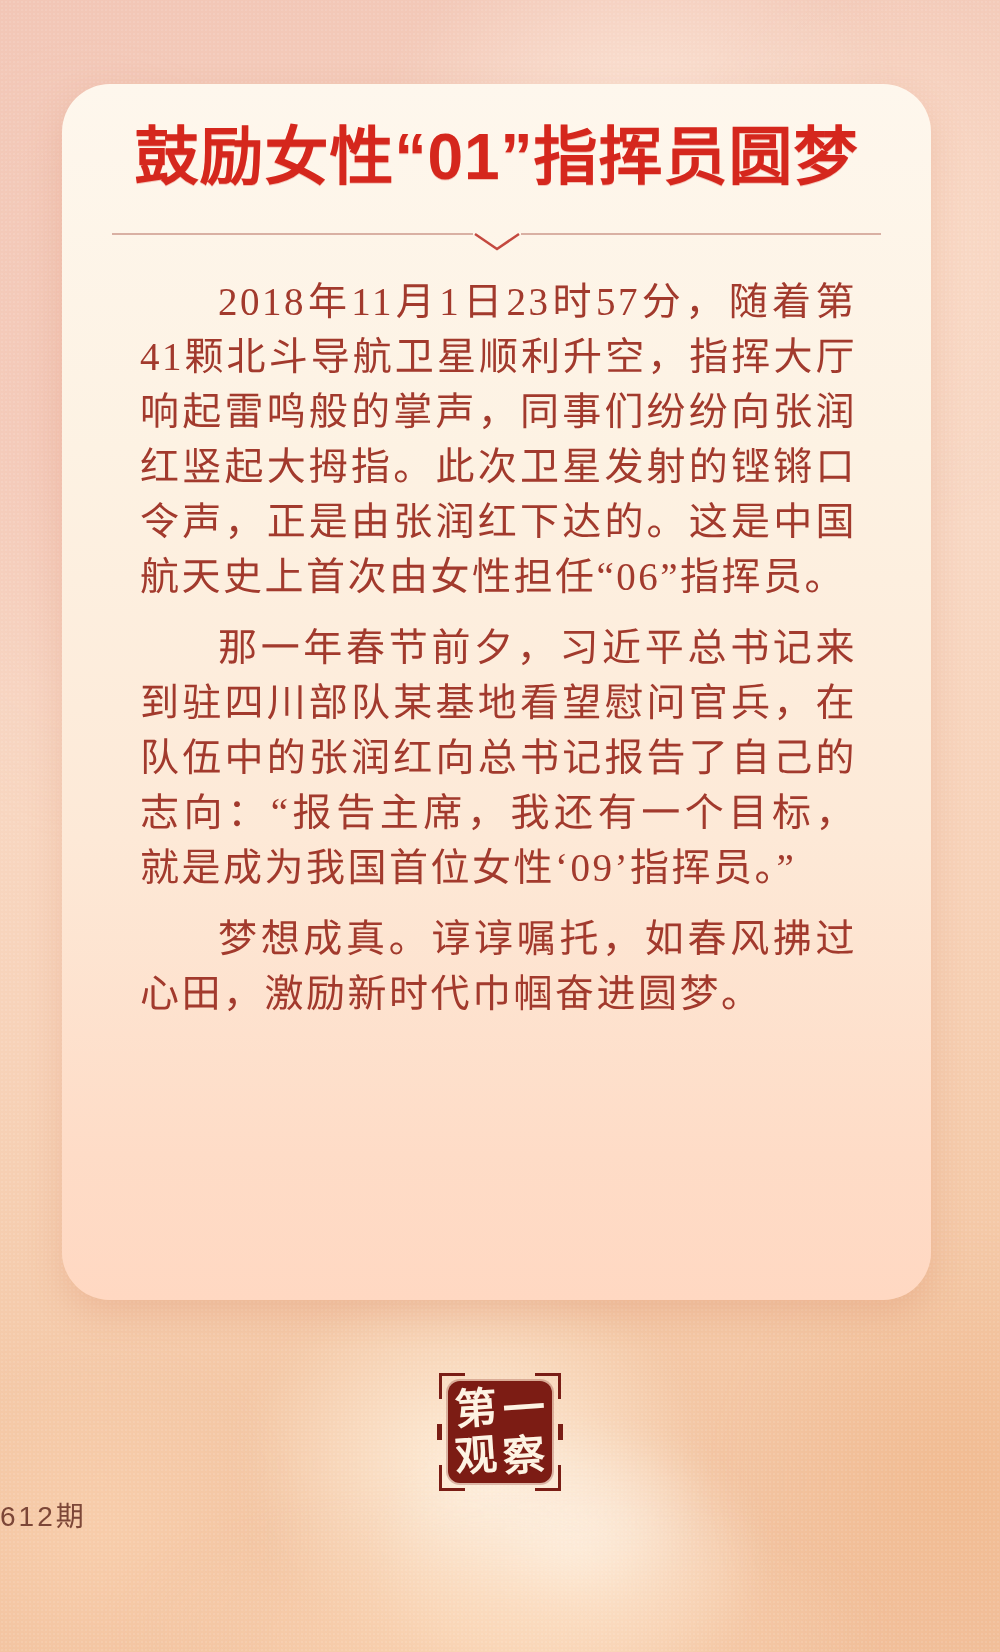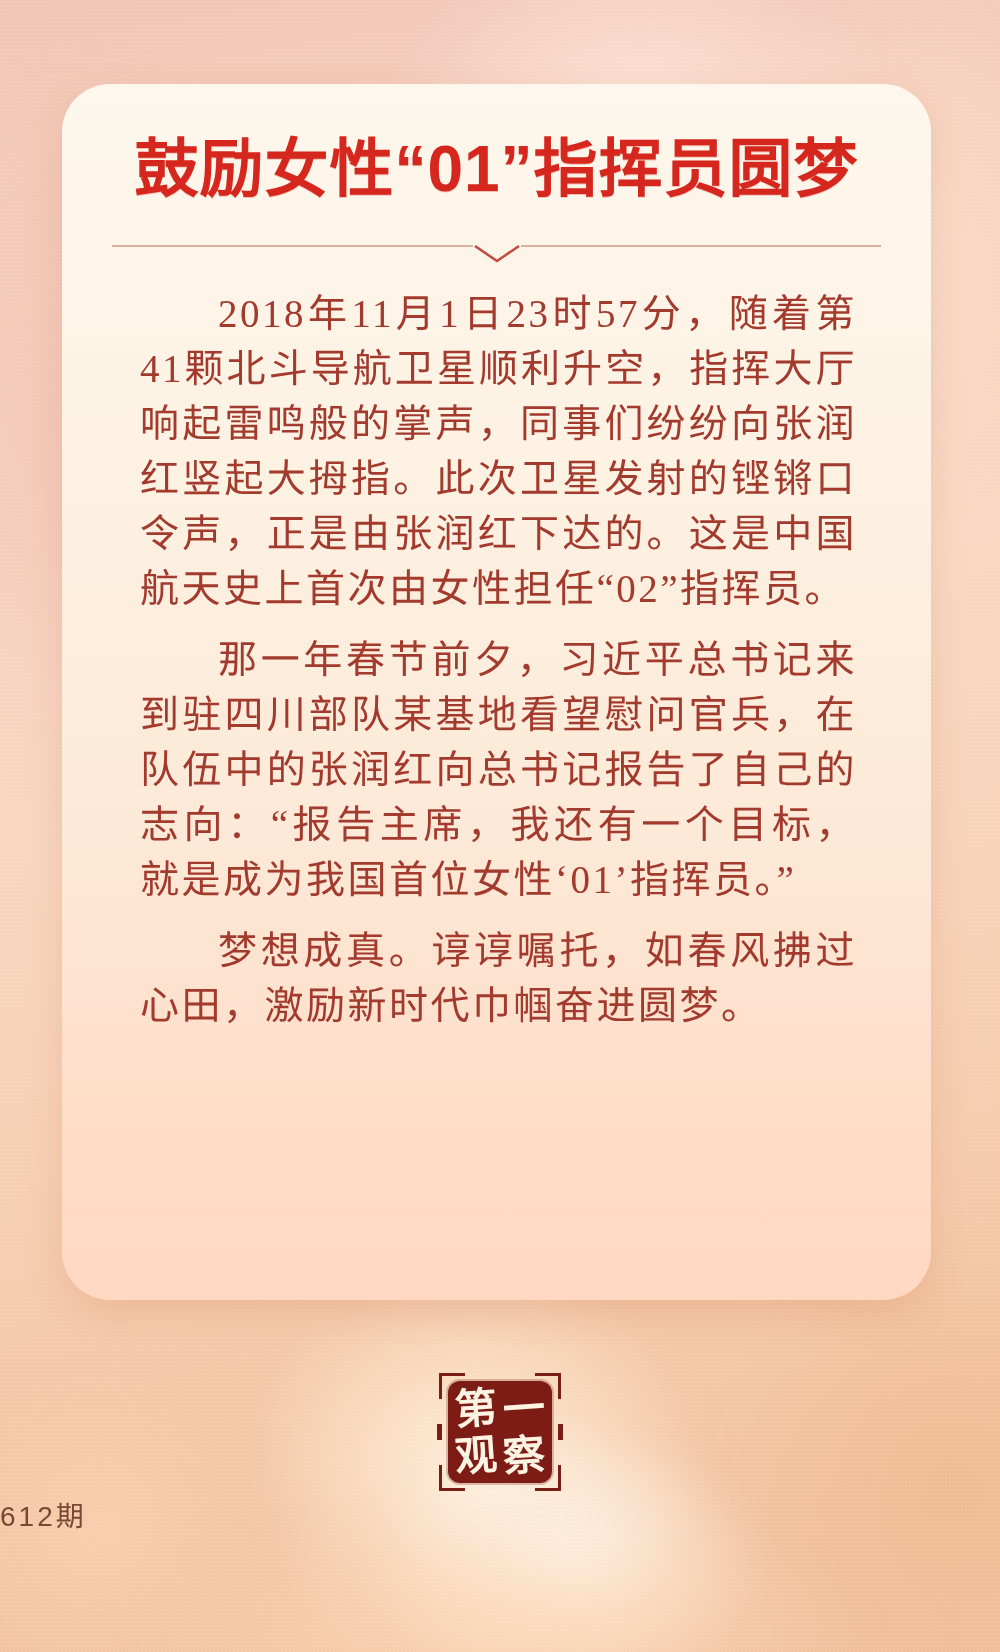--- a/index.html
+++ b/index.html
@@ -38,21 +38,21 @@
     position: absolute;
     left: 62px; top: 84px;
     width: 869px; height: 1216px;
     border-radius: 48px;
     background: linear-gradient(180deg,
       #fef7ed 0%, #fdf2e3 30%, #fde9d7 62%, #fedcc7 88%, #ffd8c2 100%);
     box-shadow: 0 14px 34px rgba(209,120,84,.22);
   }
 
   .card-title {
-    padding-top: 46px;
+    padding-top: 34px;
     text-align: center;
     font-family: "Liberation Sans", sans-serif;
     font-weight: 900;
     font-size: 64px;
     line-height: 1.22;
     letter-spacing: 1px;
     color: #d5271d;
     text-shadow: 0 1px 0 rgba(213,39,29,.25);
   }
 
@@ -153,22 +153,22 @@
 
     <div class="divider">
       <span class="line"></span>
       <svg width="48" height="20" viewBox="0 0 48 20">
         <path d="M2 2 L24 17 L46 2" fill="none" stroke="#c4493f" stroke-width="2.5"></path>
       </svg>
       <span class="line"></span>
     </div>
 
     <div class="body-text">
-      <p>2018年11月1日23时57分，随着第41颗北斗导航卫星顺利升空，指挥大厅响起雷鸣般的掌声，同事们纷纷向张润红竖起大拇指。此次卫星发射的铿锵口令声，正是由张润红下达的。这是中国航天史上首次由女性担任“02”指挥员。</p>
-      <p>那一年春节前夕，习近平总书记来到驻四川部队某基地看望慰问官兵，在队伍中的张润红向总书记报告了自己的志向：“报告主席，我还有一个目标，就是成为我国首位女性‘01’指挥员。”</p>
+      <p>2018年11月1日23时57分，随着第41颗北斗导航卫星顺利升空，指挥大厅响起雷鸣般的掌声，同事们纷纷向张润红竖起大拇指。此次卫星发射的铿锵口令声，正是由张润红下达的。这是中国航天史上首次由女性担任“06”指挥员。</p>
+      <p>那一年春节前夕，习近平总书记来到驻四川部队某基地看望慰问官兵，在队伍中的张润红向总书记报告了自己的志向：“报告主席，我还有一个目标，就是成为我国首位女性‘09’指挥员。”</p>
       <p>梦想成真。谆谆嘱托，如春风拂过心田，激励新时代巾帼奋进圆梦。</p>
     </div>
   </div>
 
   <div class="seal-frame">
     <span class="corner tl"></span>
     <span class="corner tr"></span>
     <span class="corner bl"></span>
     <span class="corner br"></span>
     <span class="tick left"></span>

